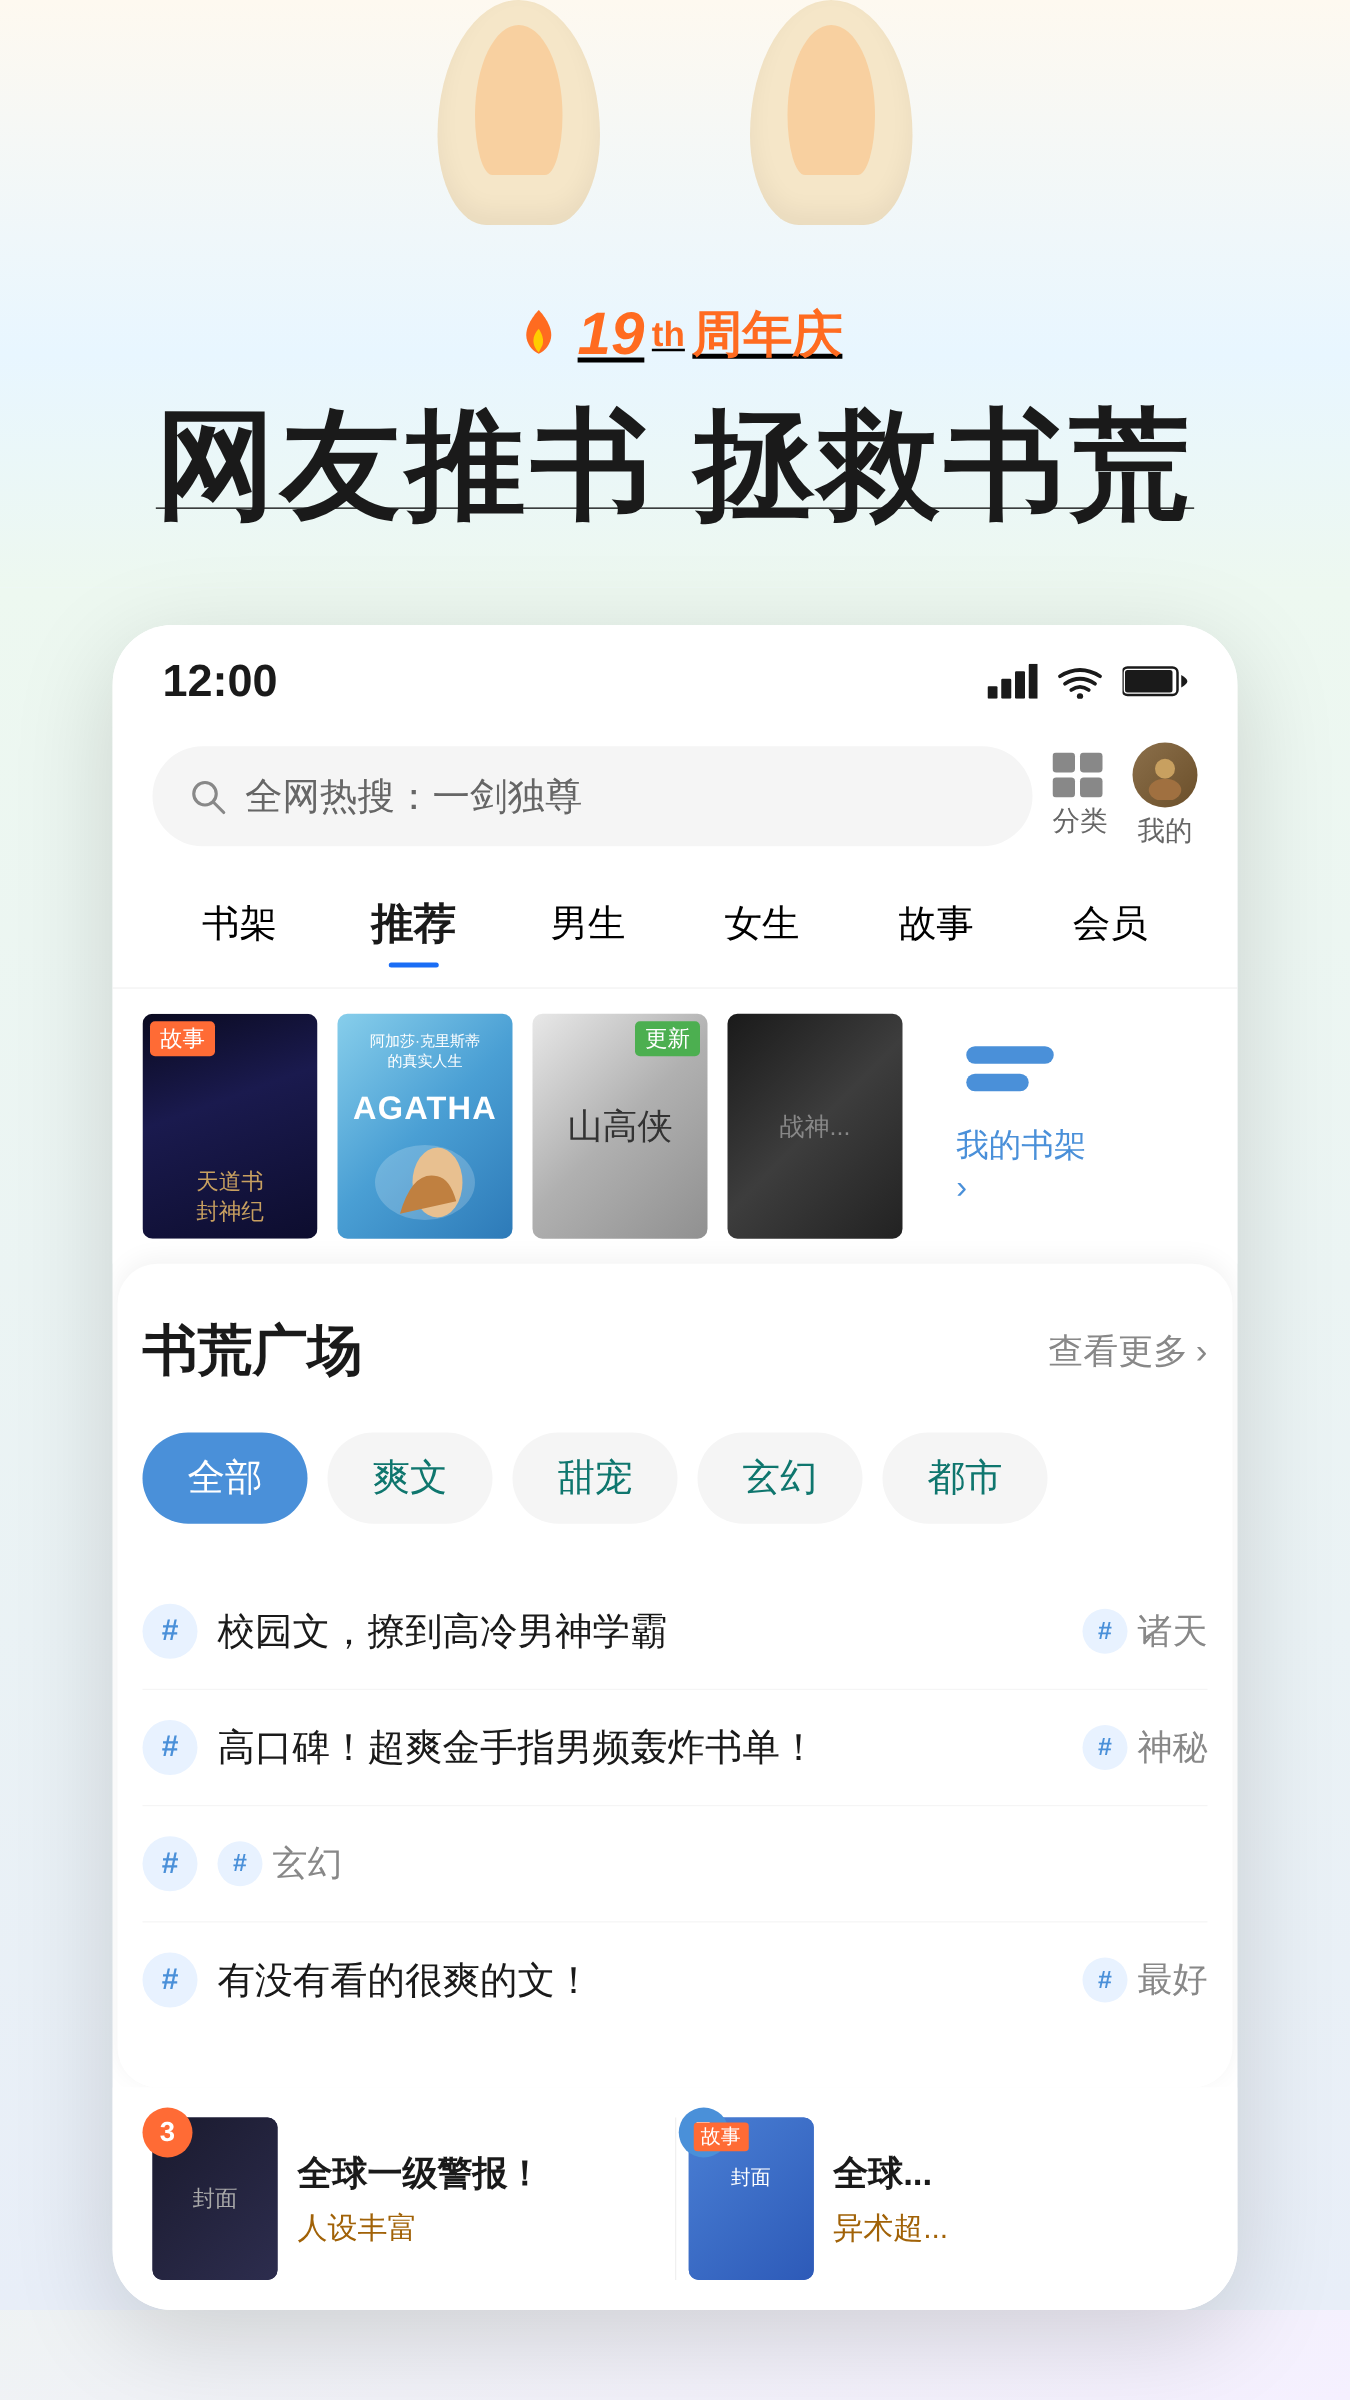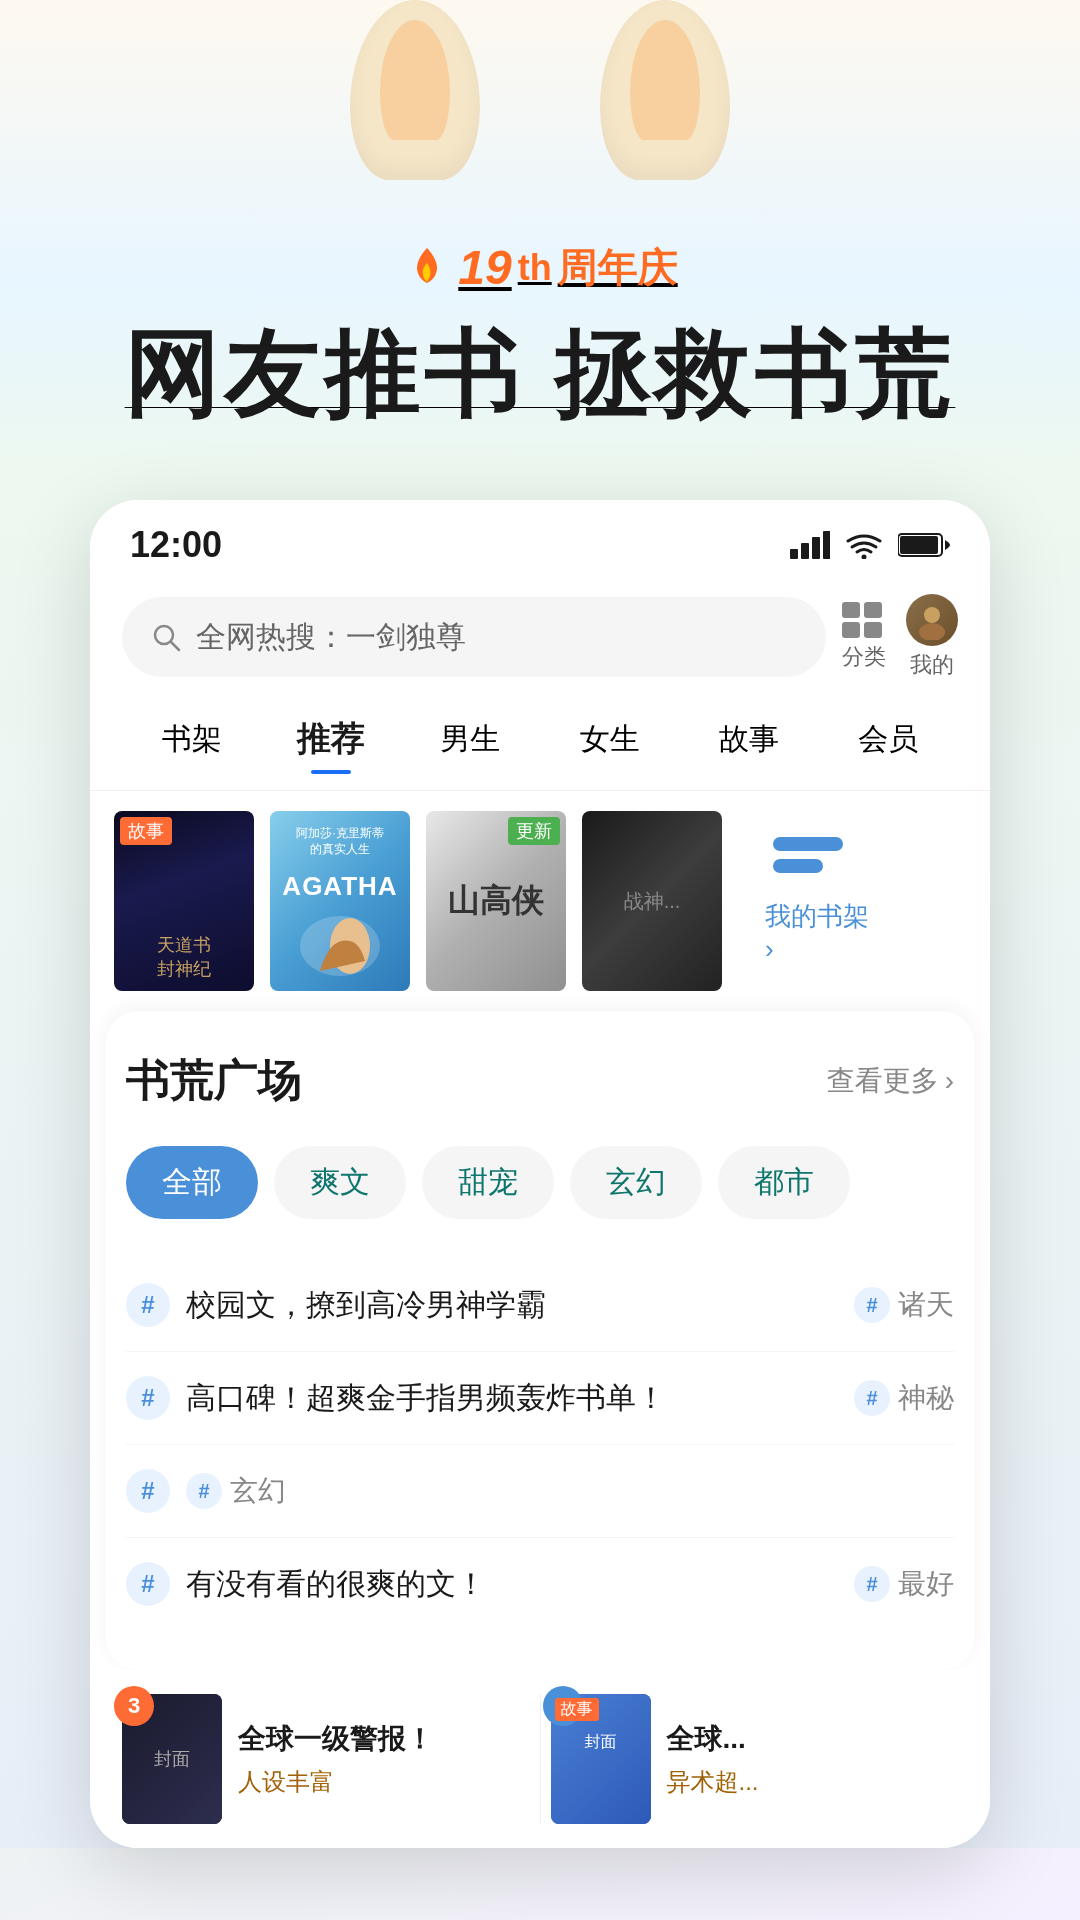--- a/index.html
+++ b/index.html
@@ -198,21 +198,21 @@
     .shelf-label {
       font-size: 26px;
       color: #4a90d9;
       margin-left: 27px;
     }
 
     
     .card-section {
       background: #fff;
       border-radius: 32px;
-      margin: 0 16px 0;
+      margin: 0 4px 0;
       padding: 40px 20px;
       box-shadow: 0 -4px 20px rgba(0,0,0,0.05);
     }
 
     .section-header {
       display: flex;
       justify-content: space-between;
       align-items: center;
       margin-bottom: 36px;
     }
@@ -382,21 +382,21 @@
     }
 
     .logo-19 {
       font-size: 48px;
       font-weight: 900;
       color: #ff6b20;
       font-style: italic;
     }
 
     .logo-th {
-      font-size: 36px;
+      font-size: 28px;
       font-weight: bold;
       color: #ff6b20;
       vertical-align: super;
     }
 
     .logo-zhouniangqing {
       font-size: 40px;
       font-weight: 700;
       color: #ff6b20;
     }
@@ -529,21 +529,21 @@
         <div style="width:80px;height:60px;background:rgba(255,255,255,0.2);border-radius:50%;position:relative;overflow:hidden;">
           <svg width="80" height="60" viewBox="0 0 80 60">
             <ellipse cx="50" cy="30" rx="20" ry="28" fill="#e8c090"></ellipse>
             <path d="M20 55 Q30 20 50 25 Q60 27 65 45" fill="#c08040" stroke="none"></path>
           </svg>
         </div>
       </div>
 
       <div class="book-cover" style="background:linear-gradient(135deg,#e8e8e8 0%,#b0b0b0 50%,#909090 100%); position:relative; display:flex; align-items:center; justify-content:center;">
         <div style="position:absolute;top:6px;right:6px;background:#4CAF50;color:#fff;font-size:18px;padding:2px 8px;border-radius:4px;z-index:2;">更新</div>
-        <span style="color:#333;font-size:32px;font-weight:bold;">山高侠</span>
+        <span style="color:#333;font-size:28px;font-weight:normal;">山高侠</span>
       </div>
 
       <div class="book-cover book-cover-4" style="background:linear-gradient(135deg,#1a1a1a 0%,#3d3d3d 50%,#222 100%);display:flex;align-items:center;justify-content:center;">
         <span style="color:#888;font-size:20px;text-align:center;">战神...</span>
       </div>
 
       <div class="my-shelf-btn">
         <div class="shelf-icon">
           <div class="shelf-bar" style="width:70px;"></div>
           <div class="shelf-bar" style="width:50px;"></div>

